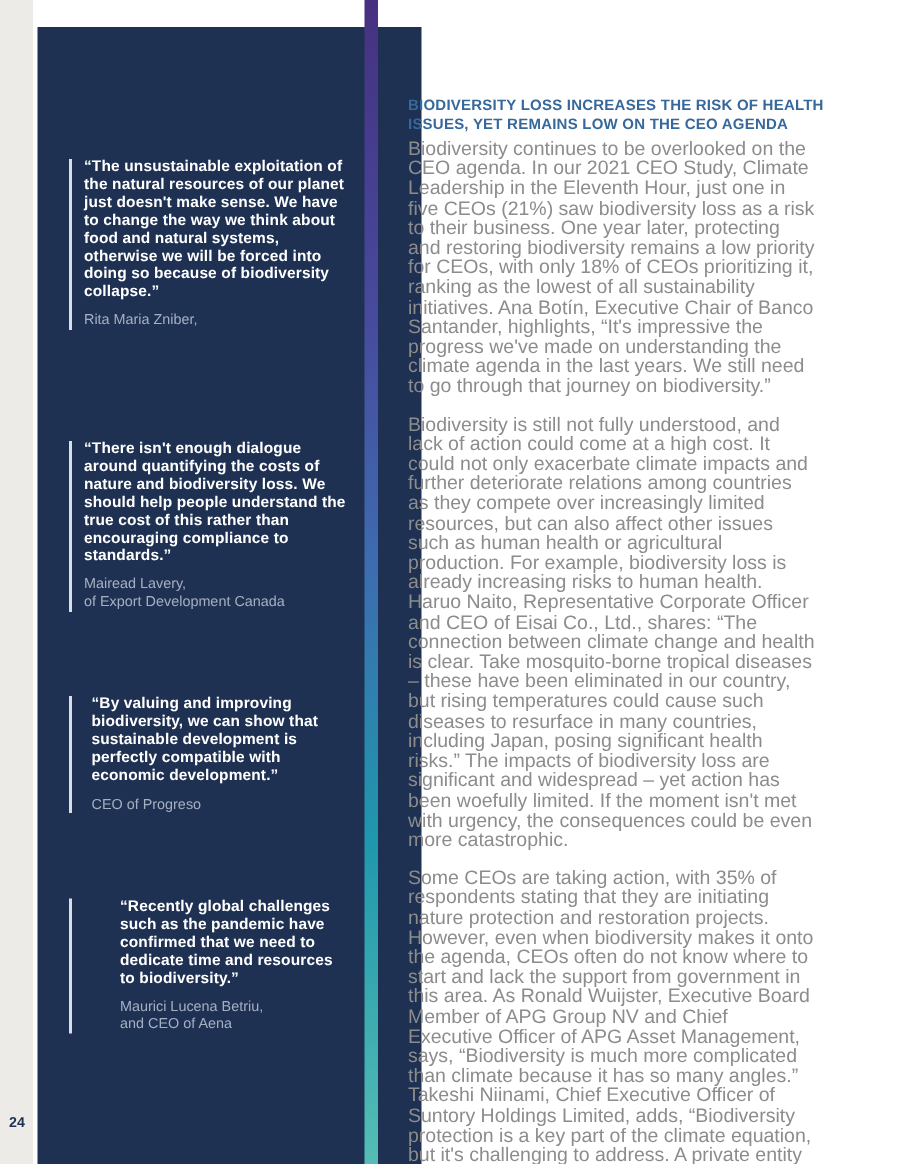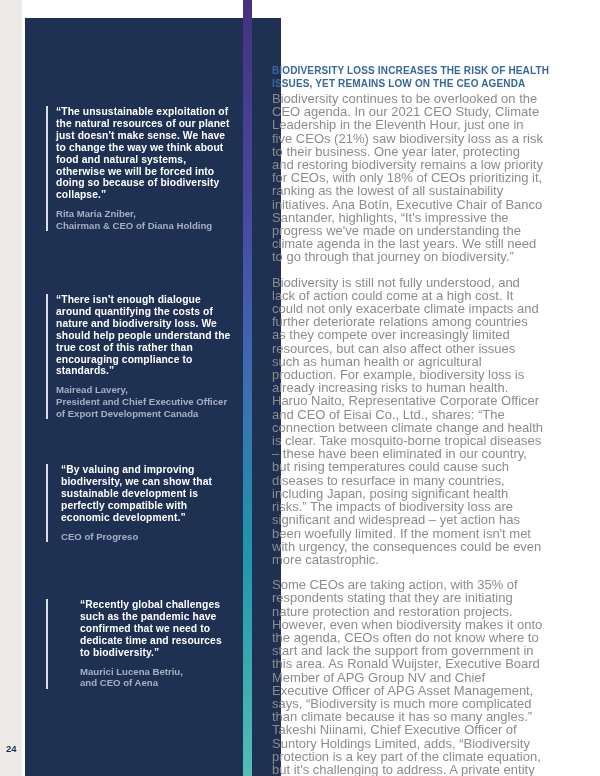--- a/index.html
+++ b/index.html
@@ -46,21 +46,21 @@
     border-left:2px solid var(--quote_line);
     padding-left:8px;
   }
   .quote blockquote{
     color:#FFFFFF;font-weight:700;
     font-size:10.3px;line-height:11.9px;letter-spacing:0.1px;
   }
   .quote figcaption{
     margin-top:7px;
     color:var(--attribution_gray);
-    font-size:9.6px;line-height:11.6px;font-weight:700;
+    font-size:9.6px;line-height:11.6px;font-weight:400;
   }
   .q1{top:88px;} .q2{top:276px;} .q3{top:446px;padding-left:13px;} .q4{top:581px;padding-left:32px;}
 
   
   .stripe{
     position:absolute;left:243px;top:0;width:9px;height:776px;
     background:linear-gradient(180deg,
       var(--accent_purple) 0%,
       var(--accent_indigo) 28%,
       var(--accent_blue) 48%,
@@ -94,29 +94,27 @@
 
   <div class="left-strip"></div>
   <div class="page-num">24</div>
 
   <aside class="sidebar">
 
     <figure class="quote q1">
       <blockquote>“The unsustainable exploitation of the natural resources of our planet just doesn't make sense. We have to change the way we think about food and natural systems, otherwise we will be forced into doing so because of biodiversity collapse.”</blockquote>
       <figcaption>
         <div>Rita Maria Zniber,</div>
-        <div>Chairman &amp; CEO of Diana Holding</div>
       </figcaption>
     </figure>
 
     <figure class="quote q2">
       <blockquote>“There isn't enough dialogue around quantifying the costs of nature and biodiversity loss. We should help people understand the true cost of this rather than encouraging compliance to standards.”</blockquote>
       <figcaption>
         <div>Mairead Lavery,</div>
-        <div>President and Chief Executive Officer</div>
         <div>of Export Development Canada</div>
       </figcaption>
     </figure>
 
     <figure class="quote q3">
       <blockquote>“By valuing and improving biodiversity, we can show that sustainable development is perfectly compatible with economic development.”</blockquote>
       <figcaption>
         <div>CEO of Progreso</div>
       </figcaption>
     </figure>

